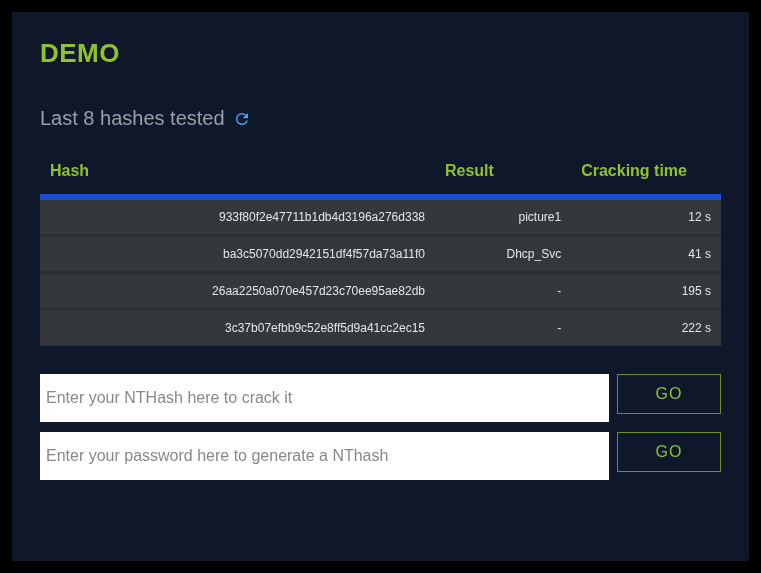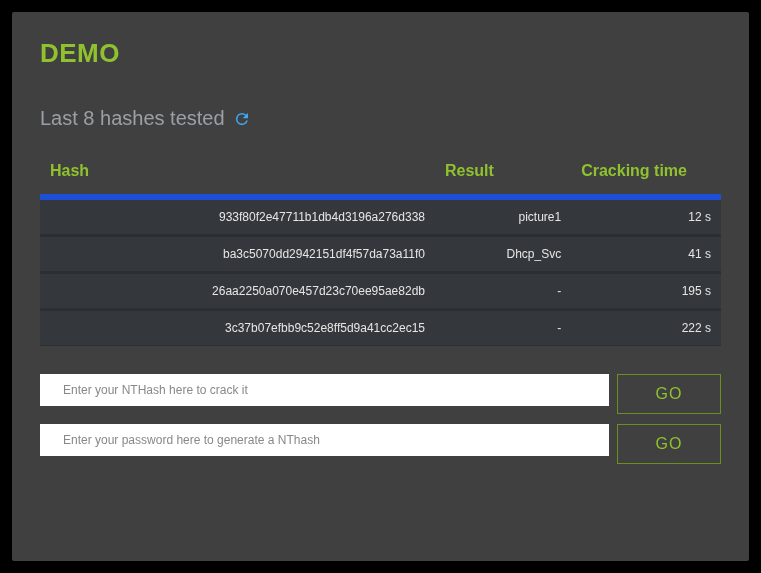--- a/index.html
+++ b/index.html
@@ -3,21 +3,21 @@
 <meta charset="utf-8">
 <style>
   * { box-sizing: border-box; margin: 0; padding: 0; }
   html, body { width: 761px; height: 573px; }
   body {
     background: #000;
     font-family: "Segoe UI", Arial, sans-serif;
     padding: 12px;
   }
   .panel {
-    background: #404040;
+    background: #0f172a;
     width: 100%;
     height: 100%;
     padding: 26px 28px 22px 28px;
     border-radius: 2px;
   }
   .title {
     color: #8fc22e;
     font-size: 26px;
     font-weight: 700;
     letter-spacing: 0.5px;
@@ -69,26 +69,26 @@
   th.col-result, td.col-result { width: 20%; }
   th.col-time, td.col-time { width: 22%; }
 
   .form-row {
     display: flex;
     gap: 8px;
     margin-bottom: 10px;
   }
   .text-input {
     flex: 1;
-    height: 32px;
+    height: 48px;
     border: none;
     background: #ffffff;
     color: #333;
-    font-size: 12px;
-    padding: 0 23px;
+    font-size: 16px;
+    padding: 0 6px;
     outline: none;
   }
   .text-input::placeholder { color: #888; }
   .go-btn {
     width: 104px;
     height: 40px;
     background: transparent;
     border: 1px solid #6a8f1f;
     color: #8fc22e;
     font-size: 16px;

